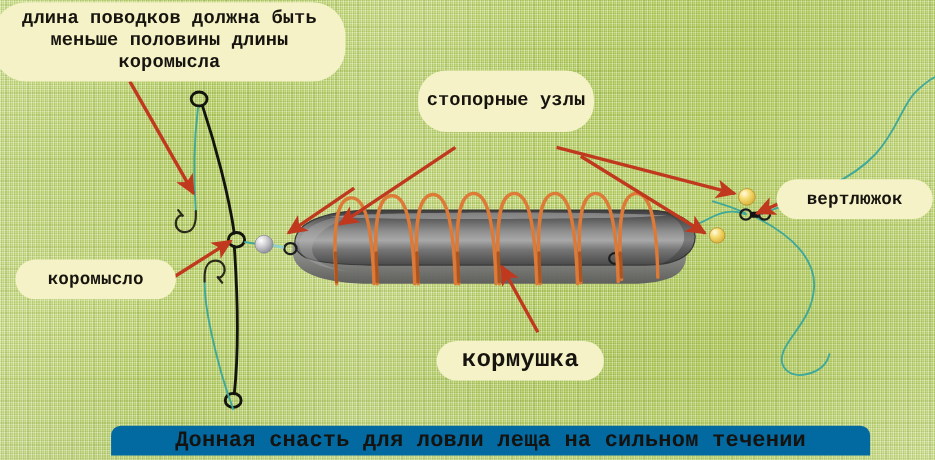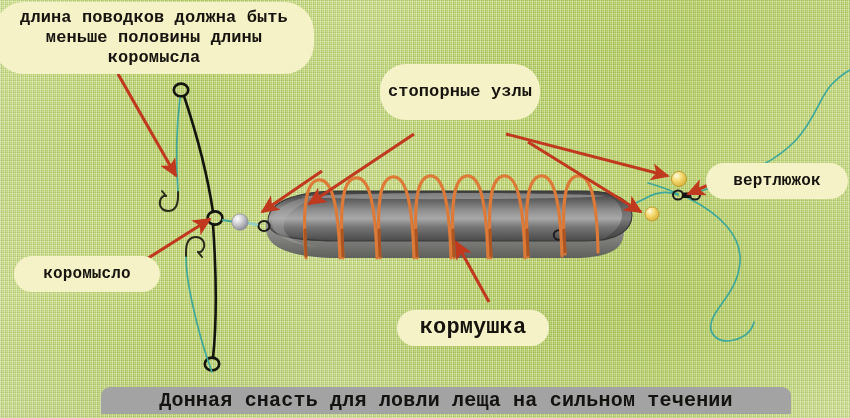--- a/index.html
+++ b/index.html
@@ -50,27 +50,27 @@
     font-weight:700;
     text-align:center;
     line-height:1.16;
     letter-spacing:.1px;
     display:flex;align-items:center;justify-content:center;
     box-sizing:border-box;
   }
   #b-leader{ left:-6px;  top:2px;   width:320px; height:72px;  font-size:17px; padding:0 14px; border-radius:30px;}
   #b-stopper{left:380px; top:64px;  width:160px; height:56px;  font-size:17px;}
   #b-swivel{ left:706px; top:163px; width:142px; height:36px;  font-size:16px;}
-  #b-boom{   left:14px;  top:256px; width:146px; height:36px;  font-size:16px;}
+  #b-boom{   left:14px;  top:236px; width:146px; height:36px;  font-size:16px;}
   #b-feeder{ left:397px; top:310px; width:152px; height:36px;  font-size:22px;}
 
   
   #caption{
     position:absolute;left:101px;top:387px;width:690px;height:27px;
-    background:#a3a3a3;
+    background:#0369a1;
     border-radius:9px 9px 0 0;
     color:#141310;
     font-size:20px;font-weight:700;
     display:flex;align-items:center;justify-content:center;
     letter-spacing:.2px;
     white-space:nowrap;
   }
 </style>
 </head>
 <body>

